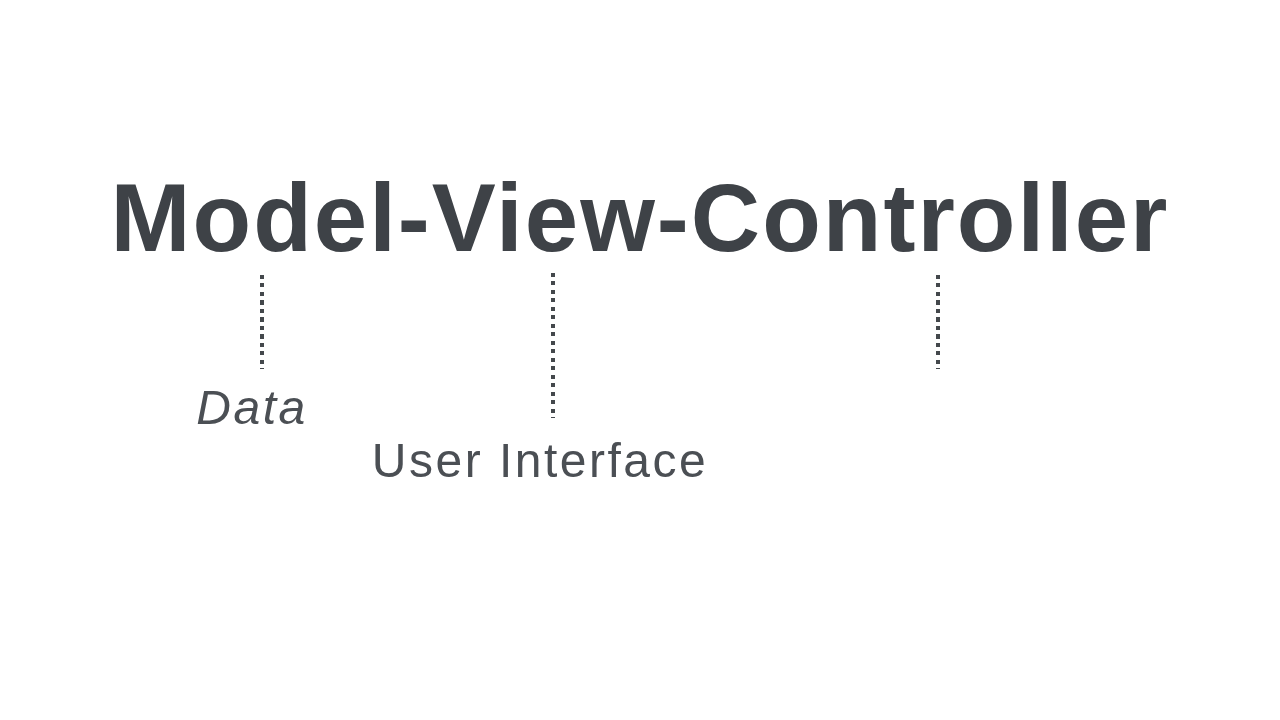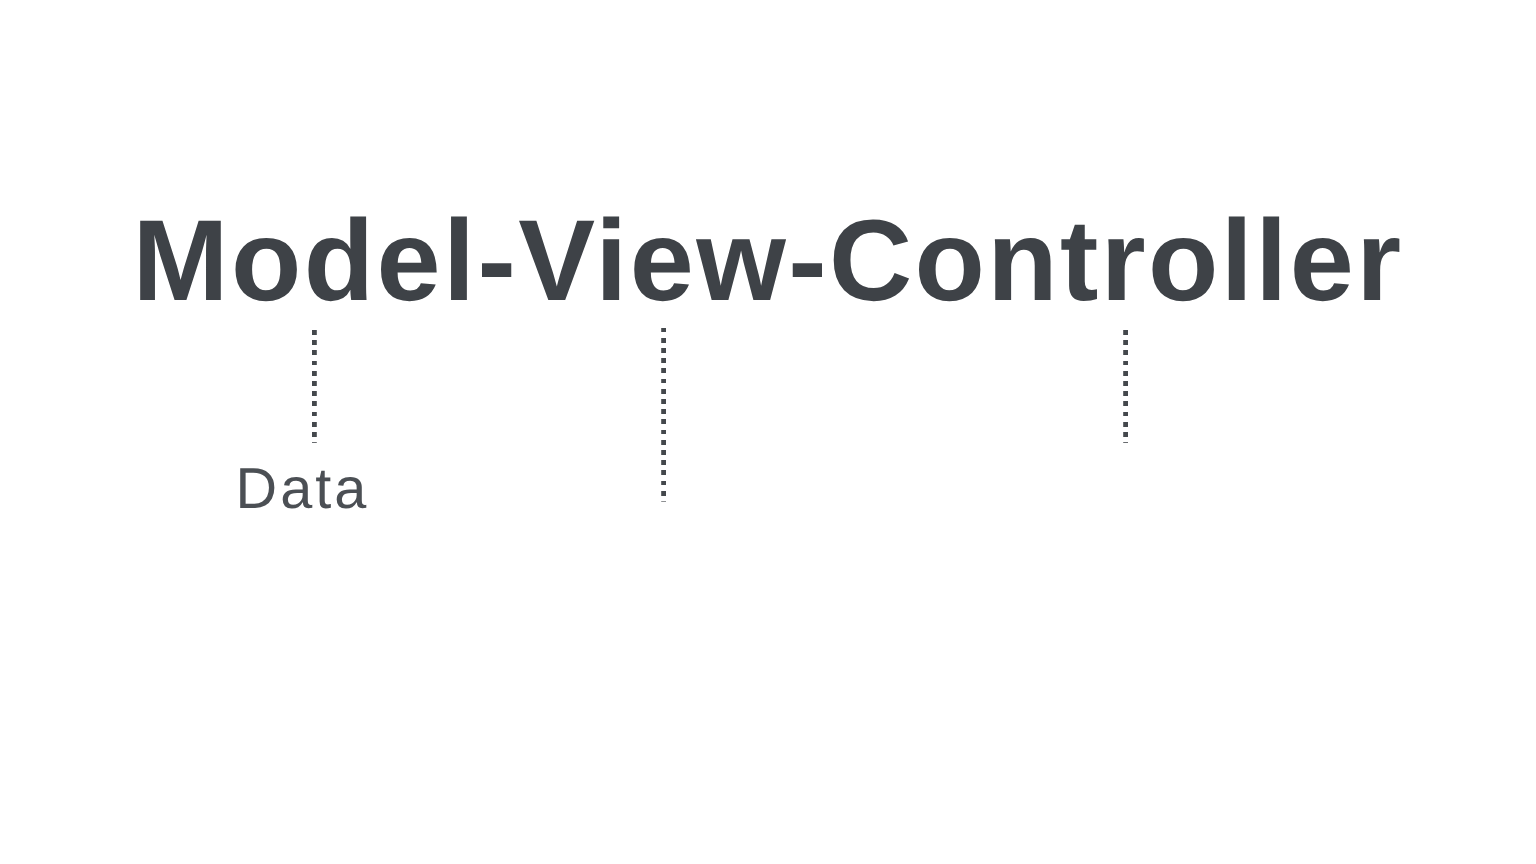--- a/index.html
+++ b/index.html
@@ -45,30 +45,31 @@
   .label {
     position: absolute;
     transform: translateX(-50%);
     font-size: 48px;
     font-weight: 300;
     line-height: 1;
     letter-spacing: 2.5px;
     color: #4b4f54;
     white-space: nowrap;
   }
-  .label.model      { left: 252px; top: 384px; }
+  .label.model      { left: 252px; top: 384px; font-style: italic; }
   .label.view       { left: 540px; top: 437px; }
   .label.controller { left: 926px; top: 384px; }
 </style>
 </head>
 <body>
 
 <div class="slide">
 
   <h1 class="title">Model-View-Controller</h1>
 
   <div class="connector model"></div>
   <div class="connector view"></div>
   <div class="connector controller"></div>
 
   <div class="label model">Data</div>
+  <div class="label view">User Interface</div>
 
 </div>
 
 </body></html>

